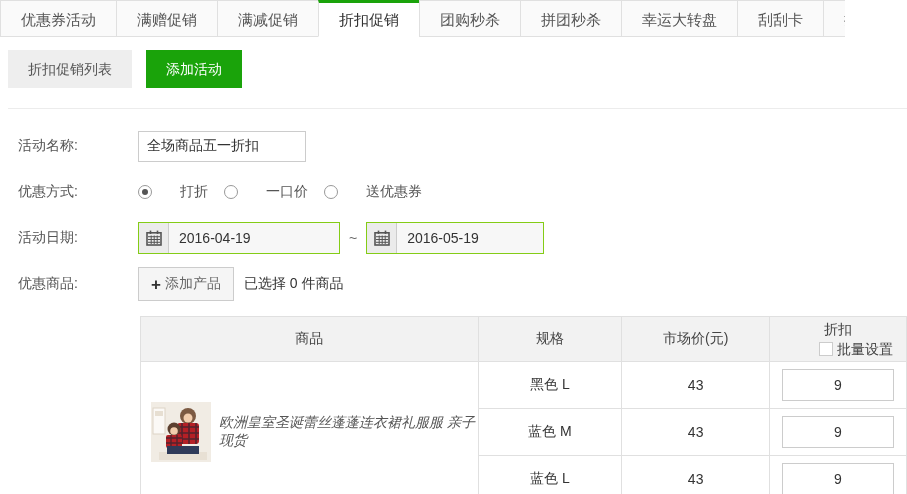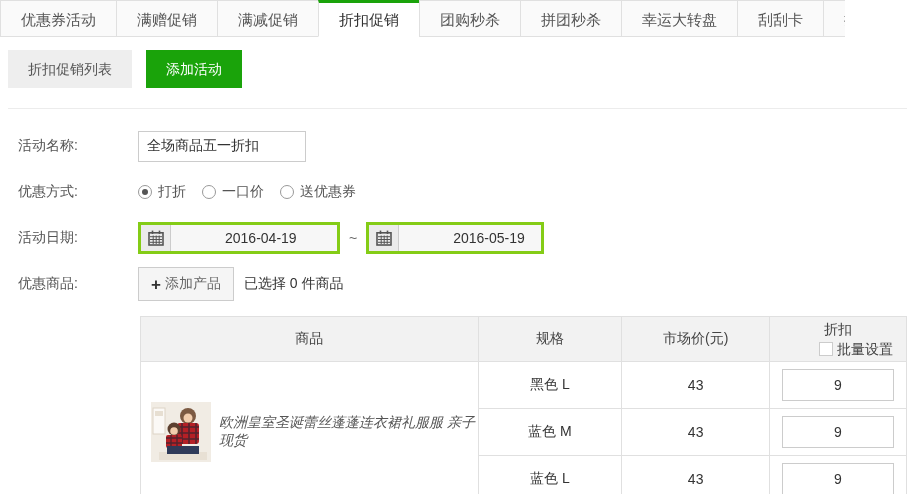--- a/index.html
+++ b/index.html
@@ -22,29 +22,29 @@
   .subtab.gray { background: #eeeeee; color: #555; }
   .subtab.green { background: var(--green, #1aa30a); color: #fff; }
 
   
   .form { margin-top: 14px; }
   .frow { display: flex; align-items: center; height: 46px; padding-left: 18px; }
   .flabel { width: 120px; color: #555; }
   .text-input { width: 168px; height: 31px; border: 1px solid #ccc; padding: 0 8px;
     font-size: 14px; color: #333; font-family: inherit; outline: none; }
 
-  .radio-item { display: inline-flex; align-items: center; margin-right: 16px; cursor: pointer; }
+  .radio-item { display: inline-flex; align-items: center; margin-right: 16px; cursor: pointer; gap: 22px; }
   .radio { width: 14px; height: 14px; border: 1px solid #999; border-radius: 50%;
     background: #fff; margin-right: 6px; position: relative; display: inline-block; }
   .radio-item.checked .radio::after { content: ""; position: absolute; left: 3px; top: 3px;
     width: 6px; height: 6px; border-radius: 50%; background: #555; }
   .radio-label { color: #555; }
 
-  .datebox { display: inline-flex; align-items: stretch; height: 32px; border: 3px solid #84cc16;
-    background: #f7f7f7; cursor: pointer; gap: 44px; }
+  .datebox { display: inline-flex; align-items: stretch; height: 32px; border: 1px solid #84cc16;
+    background: #f7f7f7; cursor: pointer; }
   .datebox .cal { width: 30px; display: flex; align-items: center; justify-content: center;
     background: #ebebeb; border-right: 1px solid #ccc; }
   .datebox .dval { display: flex; align-items: center; padding: 0 10px; color: #333; }
   .datebox.start { width: 202px; }
   .datebox.end { width: 178px; }
   .tilde { margin: 0 9px; color: #666; }
 
   .add-product-btn { display: inline-flex; align-items: center; height: 34px; padding: 0 12px;
     background: #f5f5f5; border: 1px solid #ccc; cursor: pointer; color: #666; font-size: 14px;
     font-family: inherit; }

